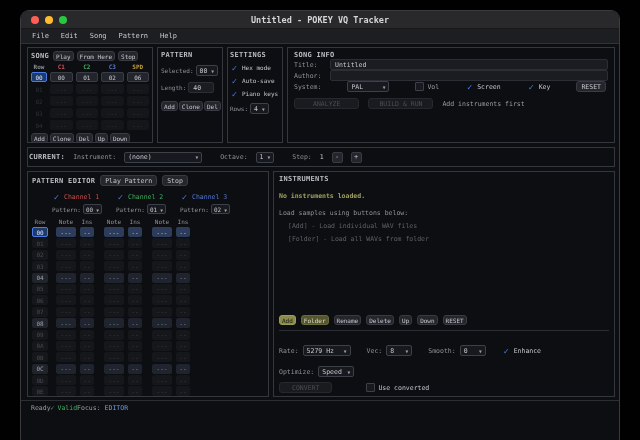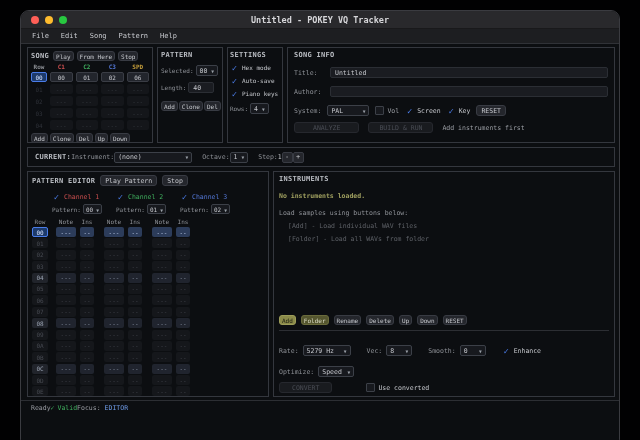--- a/index.html
+++ b/index.html
@@ -64,28 +64,28 @@
   .panel--pattern { left:136px; top:3px; width:66px; height:96px; padding:3px; }
   .p-row { display:flex; align-items:center; gap:2px; margin-top:6px; }
   .panel--pattern .btn { font-size:6px; padding:0 2px; }
 
   .panel--settings { left:206px; top:3px; width:56px; height:96px; padding:3px 2px; }
   .panel--settings .cbwrap { display:flex; margin-top:4px; }
   .panel--settings .cblabel { font-size:6px; }
   .panel--settings .p-row { margin-top:5px; }
 
   .panel--songinfo { left:266px; top:3px; width:328px; height:96px; padding:3px 0; }
-  .si-row { display:flex; align-items:center; gap:6px; margin-top:8px; padding:0 6px; }
+  .si-row { display:flex; align-items:center; gap:6px; margin-top:0; padding:0 6px; }
   .si-row .flab { width:30px; flex:none; }
   .si-row .input { flex:1; }
   .panel--songinfo .ptitle { padding:0 6px; }
 
   
   .panel--current { left:6px; top:103px; width:588px; height:20px;
-    display:flex; align-items:center; padding:0 7px; }
+    display:flex; align-items:center; gap:8px; padding:0 1px; }
   .sp { margin-left:10px; }
   .stepbtn { width:11px; height:11px; display:inline-flex; align-items:center; justify-content:center;
     background:#24262c; border:1px solid #383b43; border-radius:2px; color:#c6c8cd; font-size:7px; }
 
   
   .panel--pe { left:6px; top:127px; width:242px; height:226px; }
   .pe-head { display:flex; align-items:center; gap:5px; padding:3px 4px; }
   .pe-chrow, .pe-patrow { display:flex; padding-left:24px; margin-top:3px; }
   .chgroup { width:64px; display:flex; align-items:center; gap:3px; }
   .patgroup { width:64px; display:flex; align-items:center; gap:2px; }
@@ -248,21 +248,21 @@
     <div class="panel panel--songinfo">
       <div class="ptitle">SONG INFO</div>
       <div class="si-row">
         <span class="lab flab">Title:</span>
         <span class="input">Untitled</span>
       </div>
       <div class="si-row">
         <span class="lab flab">Author:</span>
         <span class="input"></span>
       </div>
-      <div class="si-row" style="gap:6px;">
+      <div class="si-row" style="gap:26px;">
         <span class="lab">System:</span>
         <span class="dd" style="width:42px;">
           <span>PAL</span>
           <span class="ddarrow"></span>
         </span>
         <span class="cbwrap">
           <span class="cb"></span>
           <span class="cblabel" style="color:#9a9da3;">Vol</span>
         </span>
         <span class="cbwrap">

